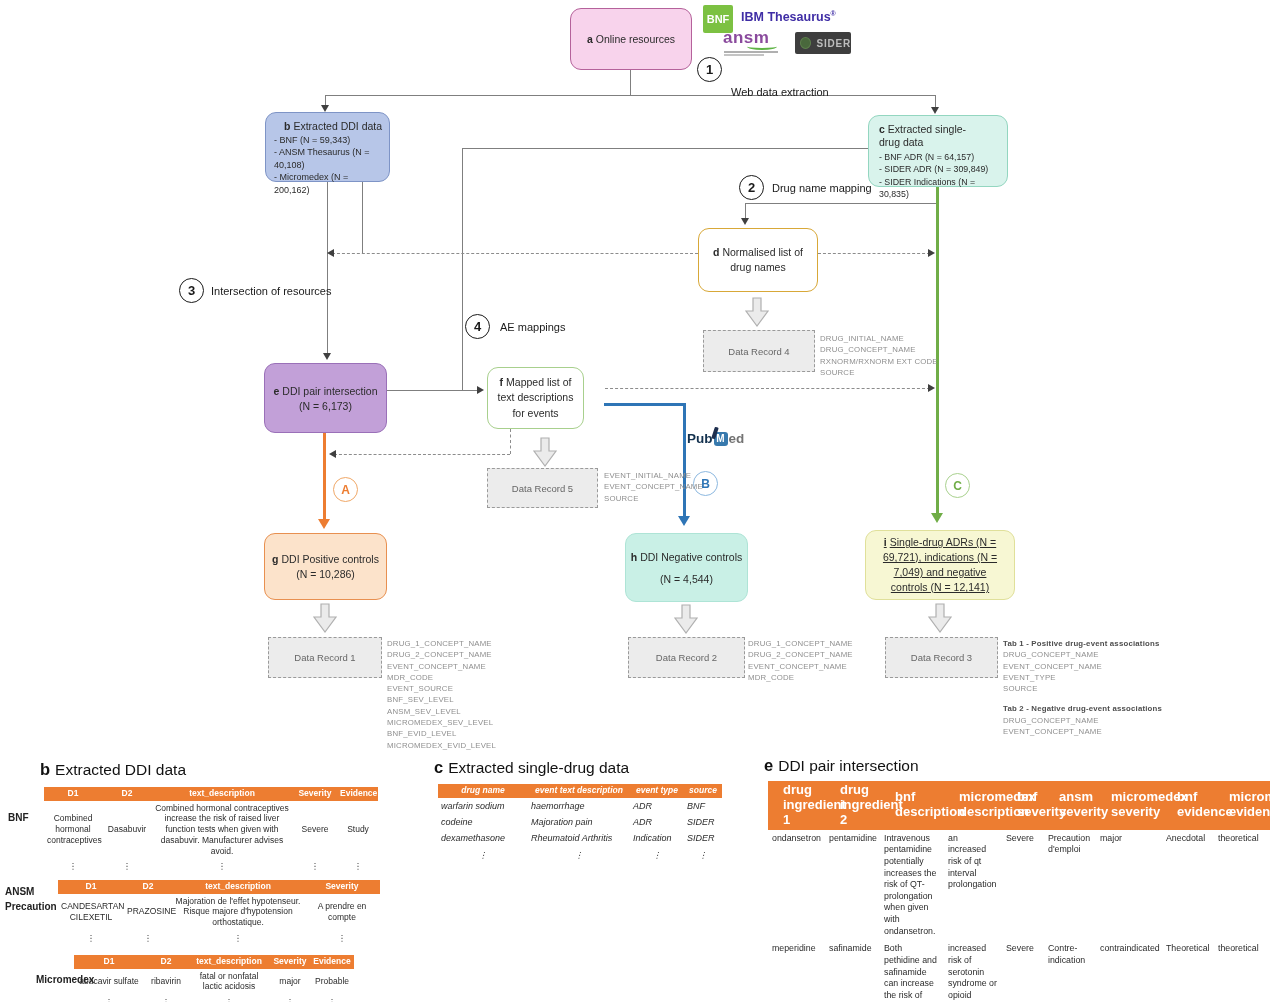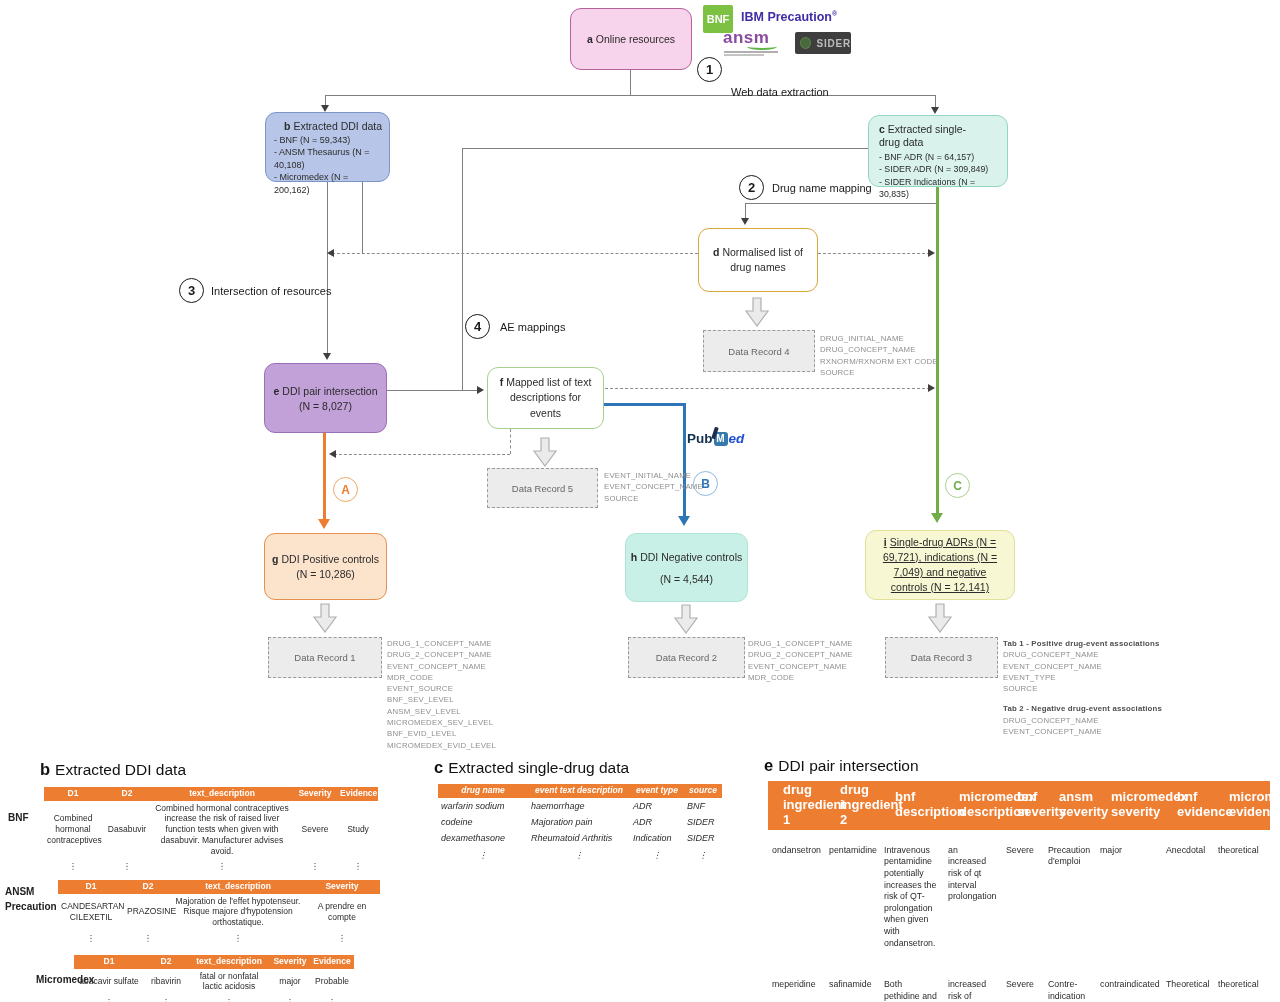--- a/index.html
+++ b/index.html
@@ -32,34 +32,34 @@
   .bnf-logo{position:absolute;background:#7cc142;color:#fff;font-weight:700;font-size:11px;display:flex;align-items:center;justify-content:center;border-radius:2px;}
   .ibm{position:absolute;font-weight:700;font-size:12.5px;color:#3f2da5;}
   .reg{font-size:7px;vertical-align:super;}
   .ansm{position:absolute;font-weight:700;font-size:17px;color:#8a4a9d;letter-spacing:.5px;line-height:1;}
   .sider{position:absolute;background:#3e3e3e;border-radius:2px;display:flex;align-items:center;gap:5px;padding-left:5px;box-sizing:border-box;}
   .sider .dot{width:12px;height:12px;border-radius:50%;background:#49683c;border:1px solid #5d7f4c;box-sizing:border-box;}
   .sider .stx{color:#bdbdbd;font-weight:700;font-size:10px;letter-spacing:.8px;}
   .pubmed{position:absolute;display:flex;align-items:center;font-weight:700;font-size:13.5px;}
   .pm-pub{color:#14324f;}
   .pm-m{width:14px;height:14px;background:#3779ad;border-radius:3px;color:#fff;font-size:10px;display:flex;align-items:center;justify-content:center;margin:0 1px;}
-  .pm-ed{color:#1d4ed8;font-style:italic;}
+  .pm-ed{color:#737373;}
   .pm-mark{position:absolute;left:26px;top:-4px;width:4px;height:12px;background:#1d2e4e;transform:rotate(18deg);border-radius:1px;}
   
   .sect-title{position:absolute;font-size:15.5px;color:#111;}
   .sect-title .lt{font-weight:700;font-size:16.5px;margin-right:5px;}
   .srclabel{position:absolute;font-weight:700;font-size:10px;color:#222;line-height:1.5;}
   table.btab{position:absolute;border-collapse:collapse;table-layout:fixed;font-size:8.5px;color:#2b2b2b;}
   .btab th{background:#ED7D31;color:#fff;font-weight:700;padding:2px 2px;font-size:8.5px;line-height:1.15;}
   .btab td{padding:2px 3px;text-align:center;vertical-align:middle;line-height:1.26;}
   .btab tr.ell td{padding:3px 0 1px;font-size:8.5px;color:#333;}
   table.ctab td{text-align:left;padding:3px 4px 2px 3px;font-size:9px;}
   table.ctab tr.ell td{text-align:center;}
   table.etab th{text-align:left;padding:2px 15px;font-size:13px;}
-  table.etab td{text-align:left;vertical-align:top;font-size:8.8px;line-height:1.32;padding:15px 4px;}
+  table.etab td{text-align:left;vertical-align:top;font-size:8.8px;line-height:1.32;padding:3px 4px;}
 </style>
 </head>
 <body>
 
 <div class="ln" style="left:630px;top:70px;width:1px;height:25px;"></div>
 <div class="ln" style="left:325px;top:95px;width:610px;height:1px;"></div>
 <div class="ln" style="left:325px;top:95px;width:1px;height:12px;"></div>
 <div class="tri-d" style="left:321px;top:105px;"></div>
 <div class="ln" style="left:935px;top:95px;width:1px;height:14px;"></div>
 <div class="tri-d" style="left:931px;top:107px;"></div>
@@ -88,21 +88,21 @@
 <div class="tri-d big-d" style="left:318px;top:519px;border-top-color:#ED7D31;"></div>
 <div class="ln" style="left:604px;top:403px;width:81px;height:3px;background:#2E75B6;"></div>
 <div class="ln" style="left:683px;top:403px;width:3px;height:115px;background:#2E75B6;"></div>
 <div class="tri-d big-d" style="left:678px;top:516px;border-top-color:#2E75B6;"></div>
 <div class="ln" style="left:936px;top:187px;width:3px;height:328px;background:#70AD47;"></div>
 <div class="tri-d big-d" style="left:931px;top:513px;border-top-color:#70AD47;"></div>
 
 <div class="bnf-logo" style="left:703px;top:5px;width:30px;height:28px;">
     <span>BNF</span>
   </div>
-<div class="ibm" style="left:741px;top:10px;"><span>IBM Precaution</span><span class="reg">®</span></div>
+<div class="ibm" style="left:741px;top:10px;"><span>IBM Thesaurus</span><span class="reg">®</span></div>
 <div class="ansm" style="left:723px;top:29px;"><span>ansm</span></div>
 <div class="abs" style="left:747px;top:43px;width:30px;height:5px;border-bottom:2.5px solid #5fb446;border-radius:50%;"></div>
 <div class="abs" style="left:724px;top:51px;width:54px;height:1.5px;background:#b0b0b0;"></div>
 <div class="abs" style="left:724px;top:54px;width:40px;height:1.5px;background:#c4c4c4;"></div>
 <div class="sider" style="left:795px;top:32px;width:56px;height:22px;">
   <span class="dot"></span>
   <span class="stx">SIDER</span>
 </div>
 <div class="pubmed" style="left:687px;top:431px;">
   <span class="pm-pub">Pub</span>
@@ -154,24 +154,24 @@
   <div class="items" style="font-size:8.8px;">- SIDER ADR (N = 309,849)</div>
   <div class="items" style="font-size:8.8px;">- SIDER Indications (N = 30,835)</div>
 </div>
 
 <div class="node cent" style="left:698px;top:228px;width:120px;height:64px;background:#fff;border:1.3px solid #d8a838;padding:0 10px;">
   <div class="ttl" style="line-height:1.45;"><span class="nl">d</span><span>Normalised list of drug names</span></div>
 </div>
 
 <div class="node cent" style="left:264px;top:363px;width:123px;height:70px;background:#c2a0d8;border:1.2px solid #9a70b8;gap:3px;">
   <div class="ttl"><span class="nl">e</span><span>DDI pair intersection</span></div>
-  <div class="ttl">(N = 8,027)</div>
-</div>
-
-<div class="node cent" style="left:487px;top:367px;width:117px;height:62px;background:#fff;border:1.3px solid #a8d08d;padding:0 8px;">
+  <div class="ttl">(N = 6,173)</div>
+</div>
+
+<div class="node cent" style="left:487px;top:367px;width:97px;height:62px;background:#fff;border:1.3px solid #a8d08d;padding:0 8px;">
   <div class="ttl" style="line-height:1.45;"><span class="nl">f</span><span>Mapped list of text descriptions for events</span></div>
 </div>
 
 <div class="node cent" style="left:264px;top:533px;width:123px;height:67px;background:#fce3cb;border:1.3px solid #e89050;gap:3px;">
   <div class="ttl"><span class="nl">g</span><span>DDI Positive controls</span></div>
   <div class="ttl">(N = 10,286)</div>
 </div>
 
 <div class="node cent" style="left:625px;top:533px;width:123px;height:69px;background:#c9f0e6;border:1px solid #aee4d6;gap:10px;">
   <div class="ttl"><span class="nl">h</span><span>DDI Negative controls</span></div>

